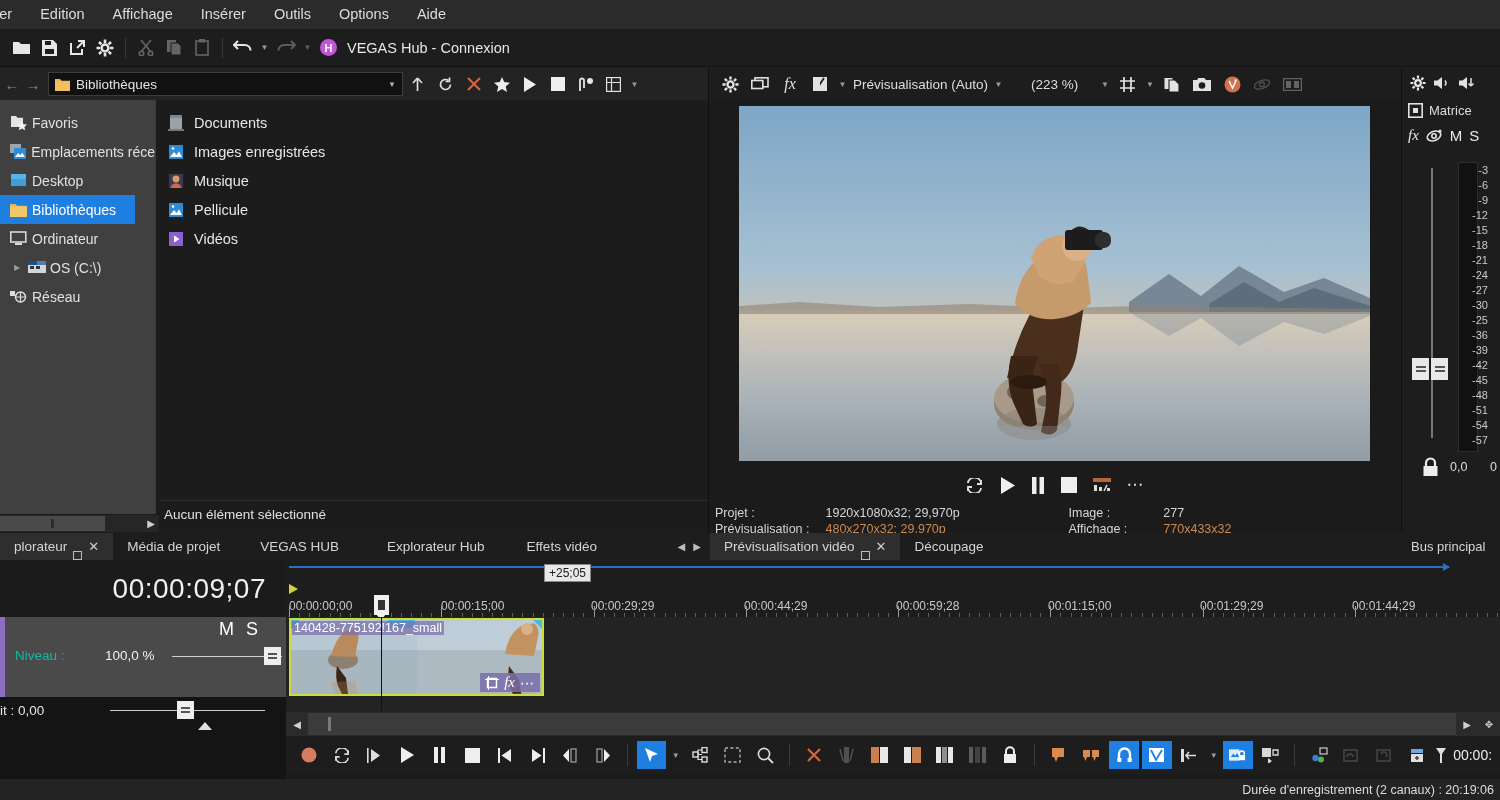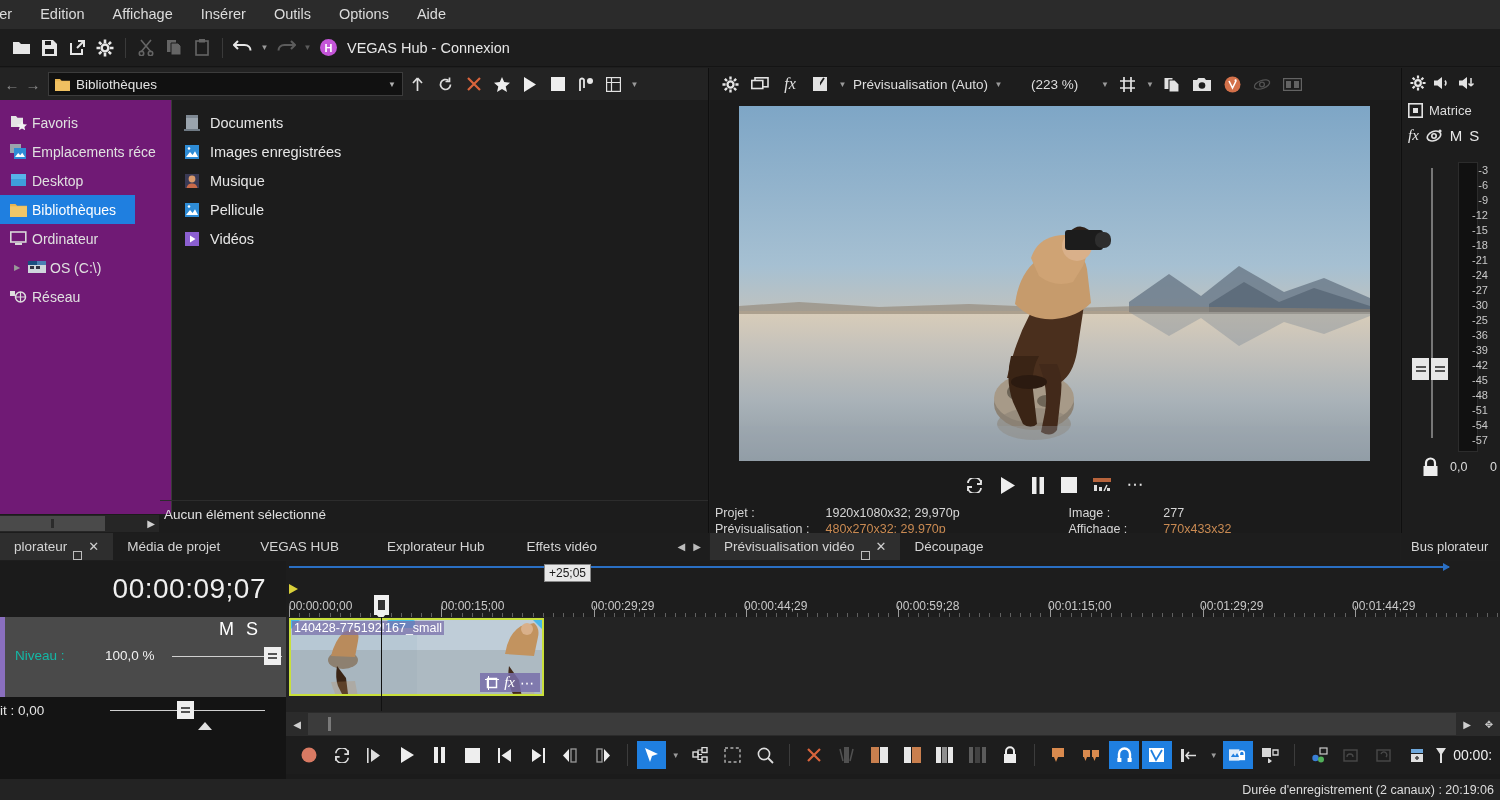--- a/index.html
+++ b/index.html
@@ -55,21 +55,21 @@
     width: 355px; height: 24px; background: #111; border: 1px solid #3c3c3c;
     display: flex; align-items: center; padding: 0 6px; margin-left: 4px;
     font-size: 13.5px; color: #e3e3e3; position: relative;
   }
   .pathbox .folderico { margin-right: 6px; }
   .pathbox .dd { position: absolute; right: 6px; font-size: 8px; color: #b0b0b0; }
   .etb { width: 27px; height: 26px; display:flex; align-items:center; justify-content:center; color:#ddd; }
 
   .expl-body { display: flex; height: 414px; }
   .tree {
-    width: 172px; background: #701a75; padding-top: 8px;
+    width: 156px; background: #404040; padding-top: 8px;
     border-right: 1px solid #3a3a3a; overflow: hidden;
   }
   .tree-item {
     display: flex; align-items: center; height: 29px; font-size: 14px;
     color: #e0e0e0; padding-left: 10px; white-space: nowrap;
   }
   .tree-item.sel { background: #1f7fe0; color: #fff; width: 135px; }
   .tree-item .tico { width: 22px; display: flex; align-items: center; }
   .tree-item .expander { width: 14px; font-size: 8px; color: #999; }
 
@@ -841,21 +841,21 @@
             <path d="M4 9V6a4.5 4.5 0 0 1 9 0v3" stroke="#ededed" stroke-width="2.2" fill="none"></path>
             <rect x="1.5" y="9" width="14" height="10" fill="#ededed"></rect>
           </svg>
       </div>
       <div class="mx-val">0,0</div>
       <div class="mx-val2">0</div>
     </div>
   </div>
 
   <div class="mx-tab">
-    <span>Bus plorateur</span>
+    <span>Bus principal</span>
     <span class="sq" style="margin-left:6px"></span>
   </div>
 
   <div class="timeline-wrap">
 
     <div class="tc-display">
       <span>00:00:09;07</span>
     </div>
 
     <div class="trackhead">

